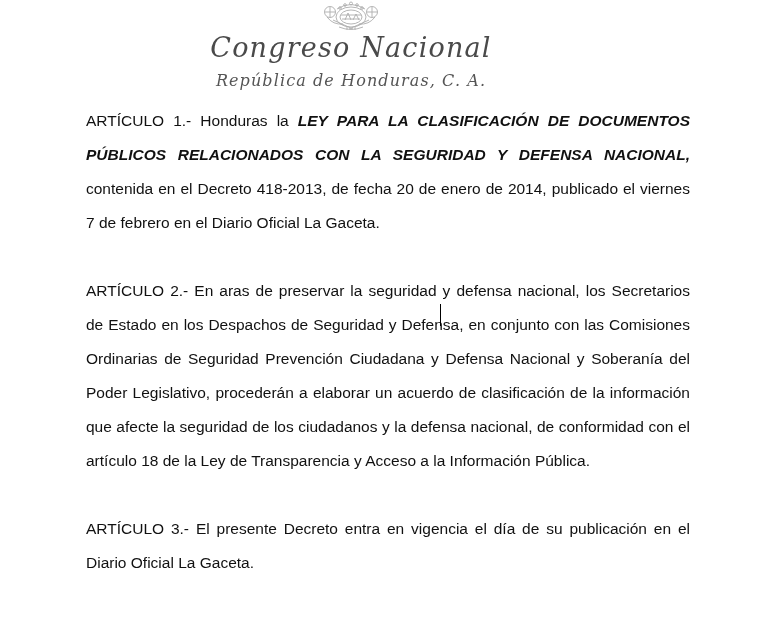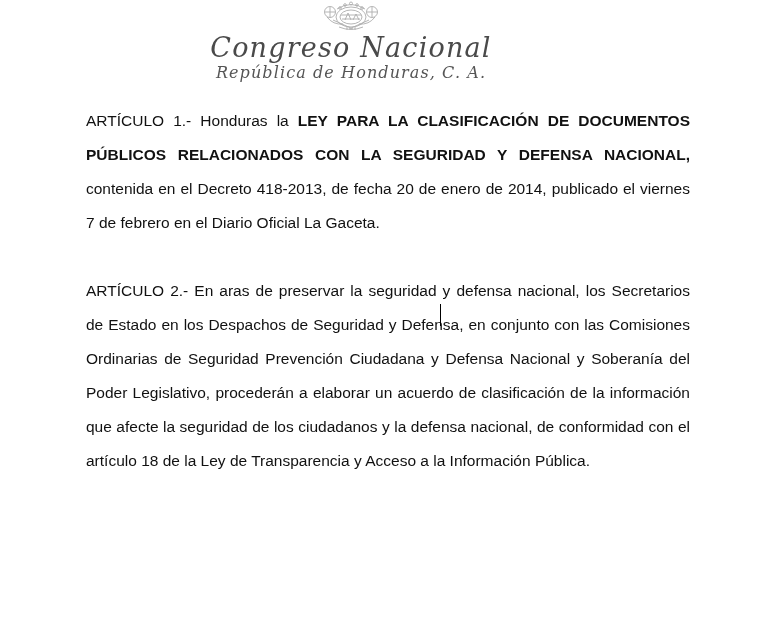--- a/index.html
+++ b/index.html
@@ -53,21 +53,21 @@
     white-space: nowrap;
   }
 
   .institution-subtitle {
     font-family: "DejaVu Serif", serif;
     font-style: italic;
     font-size: 16px;
     line-height: 20px;
     letter-spacing: 1.1px;
     color: #555555;
-    margin-top: 0px;
+    margin-top: 8px;
     white-space: nowrap;
   }
 
   
   .document-body {
     position: absolute;
     left: 86px;
     top: 104px;
     width: 604px;
   }
@@ -85,20 +85,21 @@
   .article:last-child {
     margin-bottom: 0;
   }
 
   .article-label {
     font-weight: normal;
   }
 
   .emphasis {
     font-weight: bold;
+    font-style: italic;
   }
 
   
   .text-caret {
     position: absolute;
     left: 354px;
     top: 30px;
     width: 1px;
     height: 22px;
     background: #000000;
@@ -152,16 +153,19 @@
 
     <p class="article">
       <span class="article-label">ARTÍCULO 1.-</span><span> Honduras la </span><span class="emphasis">LEY PARA LA CLASIFICACIÓN DE DOCUMENTOS PÚBLICOS RELACIONADOS CON LA SEGURIDAD Y DEFENSA NACIONAL,</span><span> contenida en el Decreto 418-2013, de fecha 20 de enero de 2014, publicado el viernes 7 de febrero en el Diario Oficial La Gaceta.</span>
     </p>
 
     <p class="article">
       <span class="article-label">ARTÍCULO 2.-</span><span> En aras de preservar la seguridad y defensa nacional, los Secretarios de Estado en los Despachos de Seguridad y Defensa, en conjunto con las Comisiones Ordinarias de Seguridad Prevención Ciudadana y Defensa Nacional y Soberanía del Poder Legislativo, procederán a elaborar un acuerdo de clasificación de la información que afecte la seguridad de los ciudadanos y la defensa nacional, de conformidad con el artículo 18 de la Ley de Transparencia y Acceso a la Información Pública.</span>
       <span class="text-caret"></span>
     </p>
 
+    <p class="article">
+      <span class="article-label">ARTÍCULO 3.-</span><span> El presente Decreto entra en vigencia el día de su publicación en el Diario Oficial La Gaceta.</span>
+    </p>
 
   </div>
 
 </div>
 
 </body></html>

